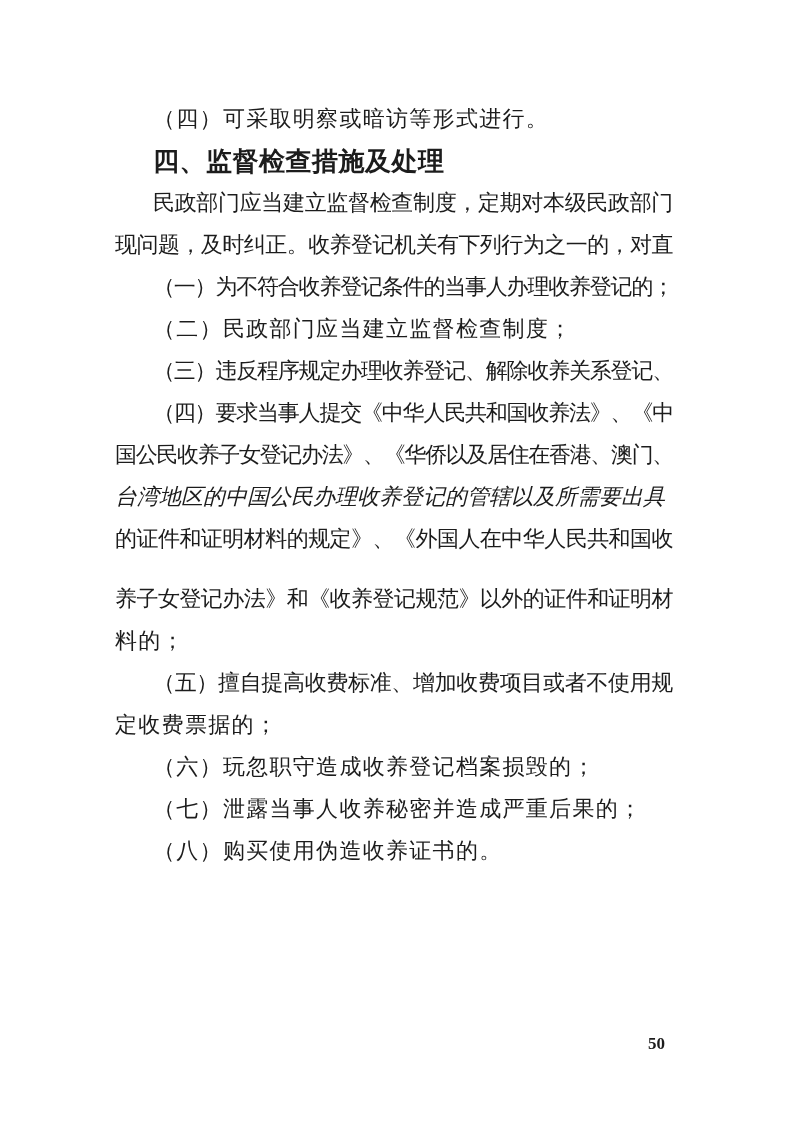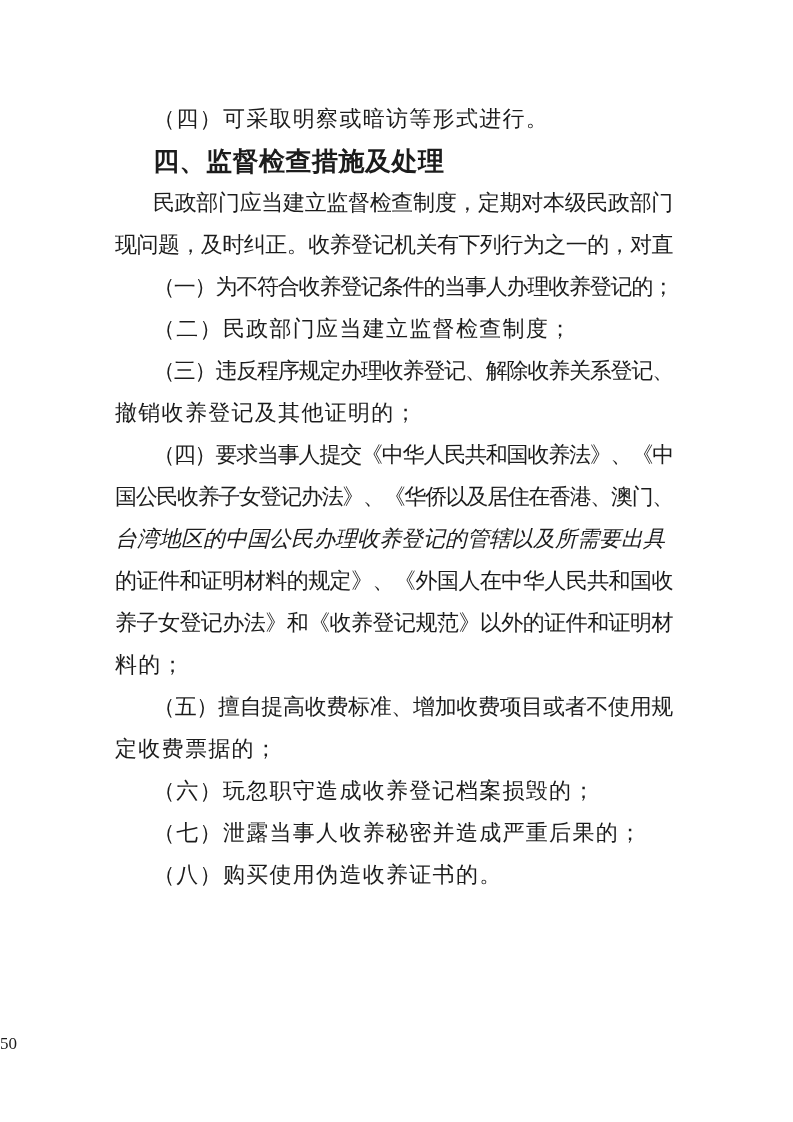--- a/index.html
+++ b/index.html
@@ -33,44 +33,44 @@
   .line.heading {
     font-family: "Liberation Sans", "DejaVu Sans", sans-serif;
     font-weight: 700;
     letter-spacing: 0.5px;
     font-size: 26px;
   }
   .footer {
     position: absolute;
     left: 0; top: 1032px;
     width: 665px;
-    text-align: left;
+    text-align: right;
     font-size: 17px;
     line-height: 24px;
     color: #1c1c1c;
+    font-weight: bold;
   }
 </style>
 </head>
 <body>
 
 <div class="page">
   <div class="content">
       <div class="line indent">（四）可采取明察或暗访等形式进行。</div>
       <div class="line heading indent">四、监督检查措施及处理</div>
       <div class="line indent" style="letter-spacing: -0.333333px;">民政部门应当建立监督检查制度，定期对本级民政部门</div>
       <div class="line" style="letter-spacing: -0.538462px;">现问题，及时纠正。收养登记机关有下列行为之一的，对直</div>
       <div class="line indent" style="letter-spacing: -1.2px;">（一）为不符合收养登记条件的当事人办理收养登记的；</div>
       <div class="line indent">（二）民政部门应当建立监督检查制度；</div>
       <div class="line indent" style="letter-spacing: -1.2px;">（三）违反程序规定办理收养登记、解除收养关系登记、</div>
-      <div class="line">撤销收养登记及其他证明的；</div>
       <div class="line indent" style="letter-spacing: -1.2px;">（四）要求当事人提交《中华人民共和国收养法》、《中</div>
       <div class="line" style="letter-spacing: -1.33333px;">国公民收养子女登记办法》、《华侨以及居住在香港、澳门、</div>
       <div class="line" style="letter-spacing: 0px; font-style: italic;">台湾地区的中国公民办理收养登记的管辖以及所需要出具</div>
       <div class="line" style="letter-spacing: -0.538462px;">的证件和证明材料的规定》、《外国人在中华人民共和国收</div>
-      <div class="line" style="letter-spacing: -0.538462px;">养子女登记办法》和《收养登记规范》以外的证件和证明材</div>
+      <div class="line" style="letter-spacing: -0.538462px; margin-top: 18px;">养子女登记办法》和《收养登记规范》以外的证件和证明材</div>
       <div class="line">料的；</div>
       <div class="line indent" style="letter-spacing: -0.333333px;">（五）擅自提高收费标准、增加收费项目或者不使用规</div>
       <div class="line">定收费票据的；</div>
       <div class="line indent">（六）玩忽职守造成收养登记档案损毁的；</div>
       <div class="line indent">（七）泄露当事人收养秘密并造成严重后果的；</div>
       <div class="line indent">（八）购买使用伪造收养证书的。</div>
     </div>
   <div class="footer">
     <span>50</span>
   </div>

